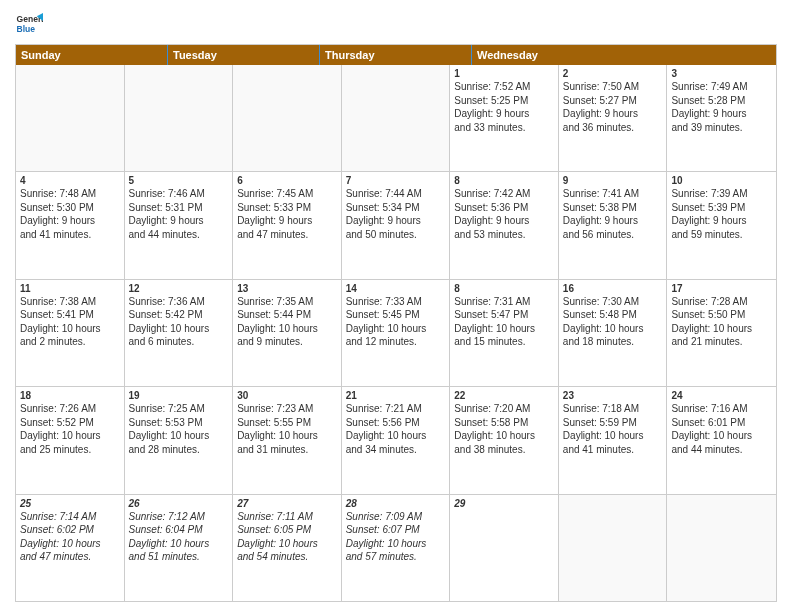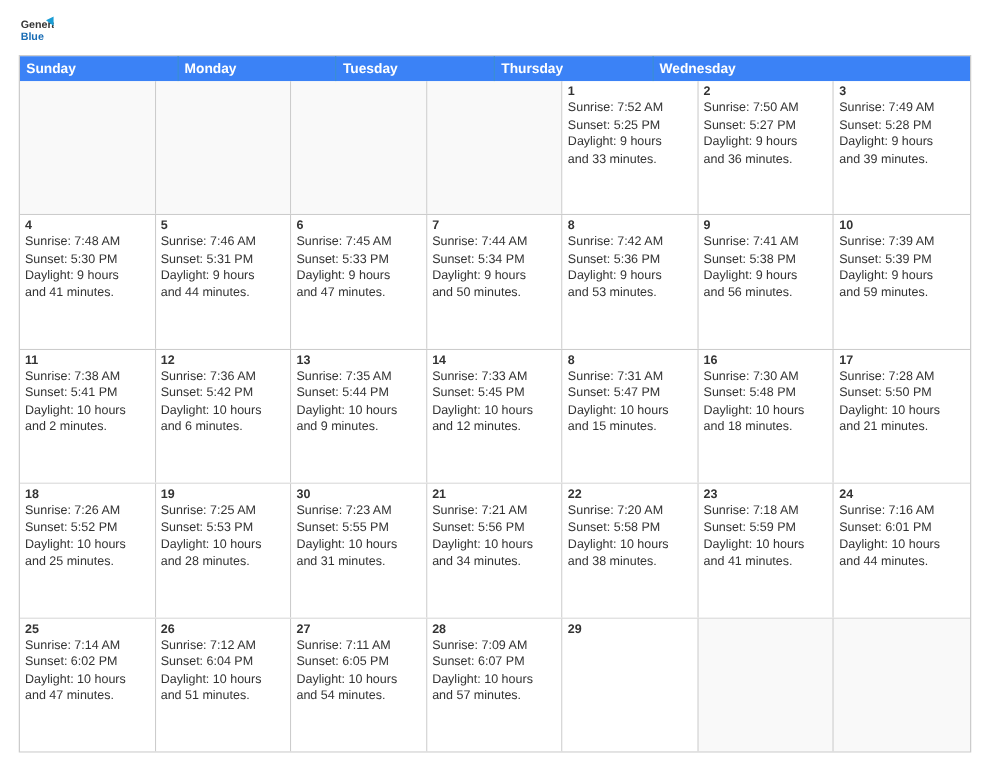--- a/index.html
+++ b/index.html
@@ -46,22 +46,22 @@
       font-weight: normal;
     }
     .calendar {
       flex: 1;
       display: flex;
       flex-direction: column;
       border: 1px solid #ccc;
     }
     .cal-header {
       display: grid;
-      grid-template-columns: repeat(6, 1fr);
-      background: #3b82f6;
+      grid-template-columns: repeat(5, 1fr);
+      background: #a16207;
     }
     .cal-header-cell {
       color: #fff;
       font-size: 11px;
       font-weight: bold;
       padding: 4px 5px;
       text-align: left;
       border-right: 1px solid #3a8dd5;
     }
     .cal-header-cell:last-child { border-right: none; }
@@ -69,21 +69,21 @@
       flex: 1;
       display: flex;
       flex-direction: column;
     }
     .cal-row {
       display: grid;
       grid-template-columns: repeat(7, 1fr);
       flex: 1;
       border-bottom: 1px solid #ccc;
     }
-    .cal-row:last-child { border-bottom: none; }
+    .cal-row:last-child { border-bottom: none; font-style: italic; }
     .cal-cell {
       border-right: 1px solid #ccc;
       padding: 3px 4px;
       font-size: 8.5px;
       color: #333;
       vertical-align: top;
       background: #fff;
       min-height: 0;
     }
     .cal-cell:last-child { border-right: none; }
@@ -115,21 +115,20 @@
     </div>
     <div class="title-block">
       <h1></h1>
       <h2></h2>
     </div>
   </div>
 
   <div class="calendar">
     <div class="cal-header">
     <div class="cal-header-cell">Sunday</div>
-        <div class="cal-header-cell">Monday</div>
         <div class="cal-header-cell">Tuesday</div>
         <div class="cal-header-cell">Thursday</div>
         <div class="cal-header-cell">Wednesday</div>
       </div>
     <div class="cal-body">
     <div class="cal-row">
           <div class="cal-cell empty"></div>
           <div class="cal-cell empty"></div>
           <div class="cal-cell empty"></div>
           <div class="cal-cell empty"></div>

